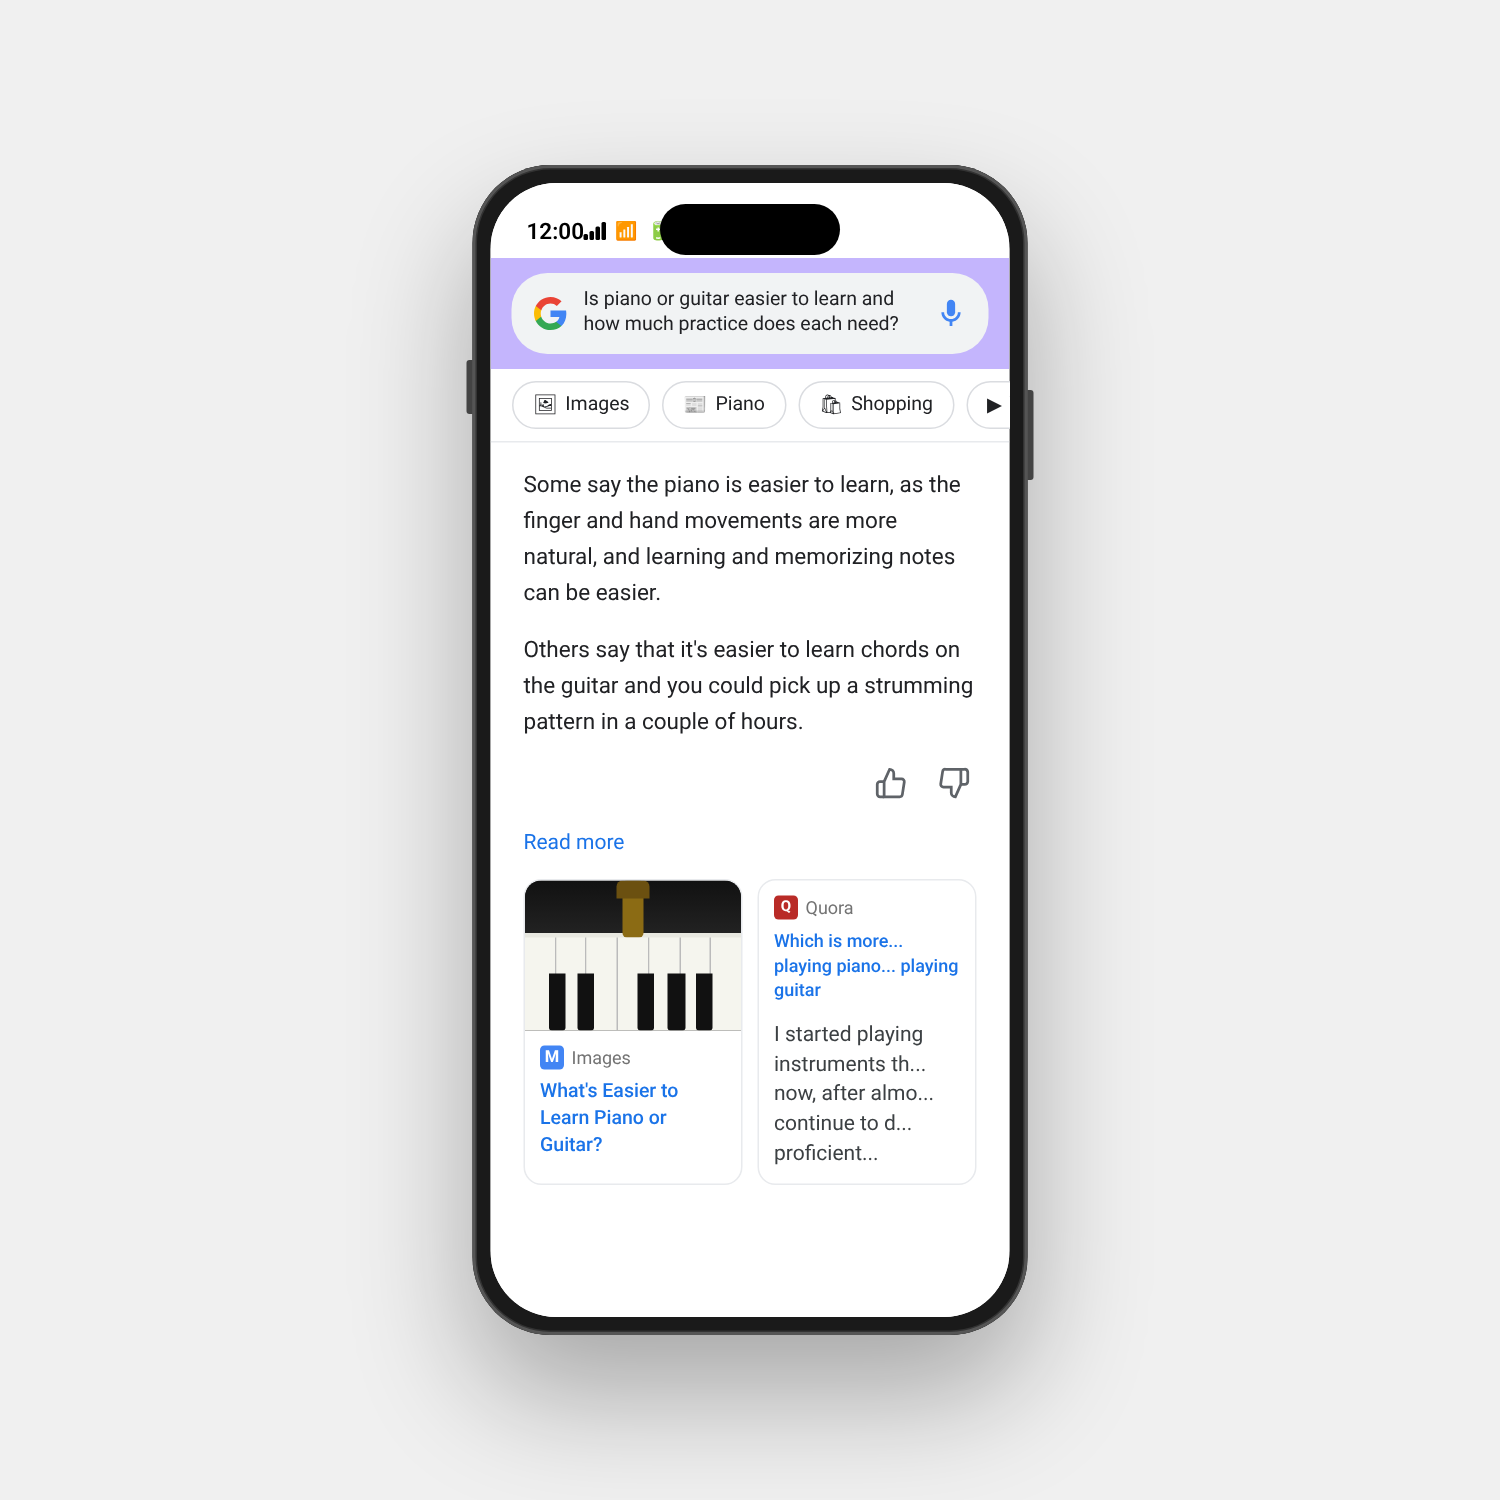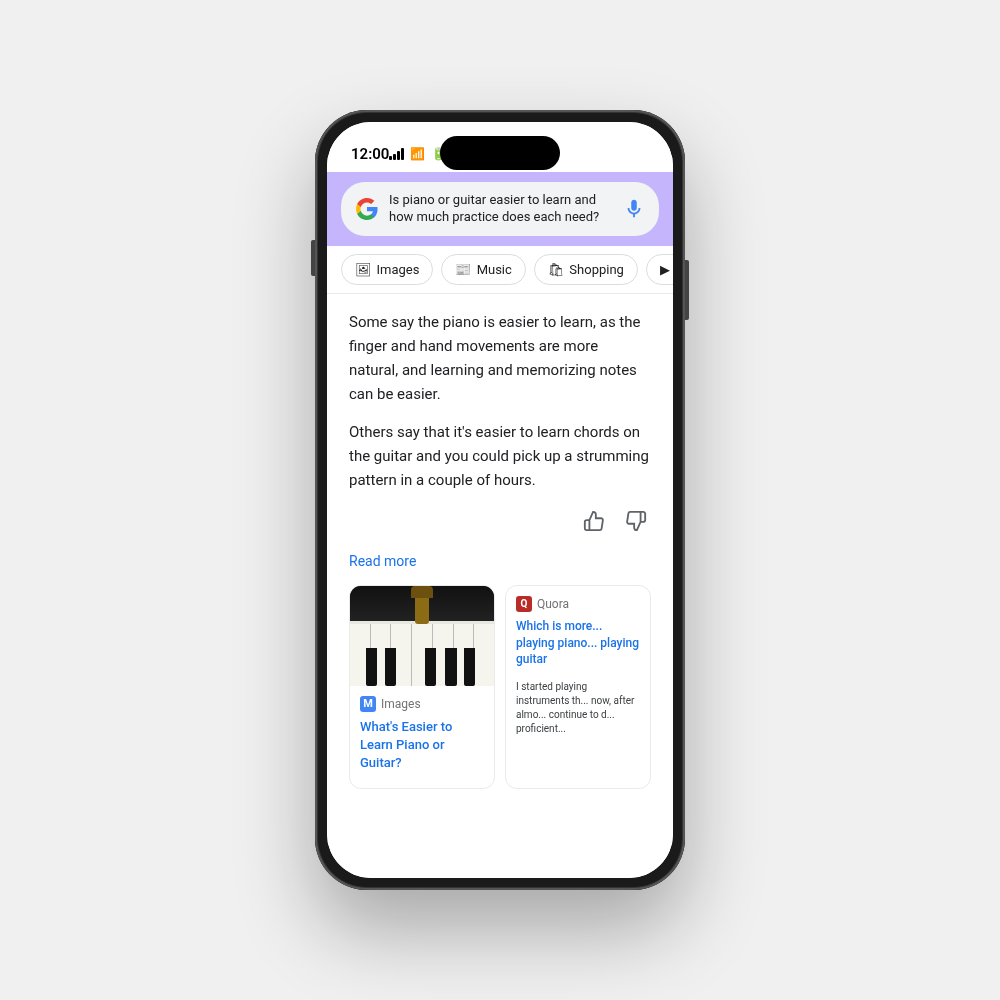--- a/index.html
+++ b/index.html
@@ -289,21 +289,21 @@
         </div>
       </div>
 
       <div class="filter-chips">
         <div class="chip">
           <span class="chip-icon">🖼</span>
           <span>Images</span>
         </div>
         <div class="chip">
           <span class="chip-icon">📰</span>
-          <span>Music</span>
+          <span>Piano</span>
         </div>
         <div class="chip">
           <span class="chip-icon">🛍</span>
           <span>Shopping</span>
         </div>
         <div class="chip">
           <span class="chip-icon">▶</span>
           <span>Vide...</span>
         </div>
       </div>
@@ -369,20 +369,20 @@
             </div>
           </div>
 
           <div class="card">
             <div class="card-body" style="padding: 10px;">
               <div class="card-source">
                 <div class="source-icon quora-icon">Q</div>
                 <span class="source-name">Quora</span>
               </div>
               <div class="card-title" style="font-size:12px;">Which is more... playing piano... playing guitar</div>
-              <div class="card-excerpt" style="font-size:10px;color:#3c4043;line-height:1.4;margin-top:12px;">I started playing instruments th... now, after almo... continue to d... proficient...</div>
+              <div class="card-excerpt" style="font-size:14px;color:#3c4043;line-height:1.4;margin-top:12px;">I started playing instruments th... now, after almo... continue to d... proficient...</div>
             </div>
           </div>
         </div>
       </div>
     </div>
   </div>
 </div>
 
 </body></html>

